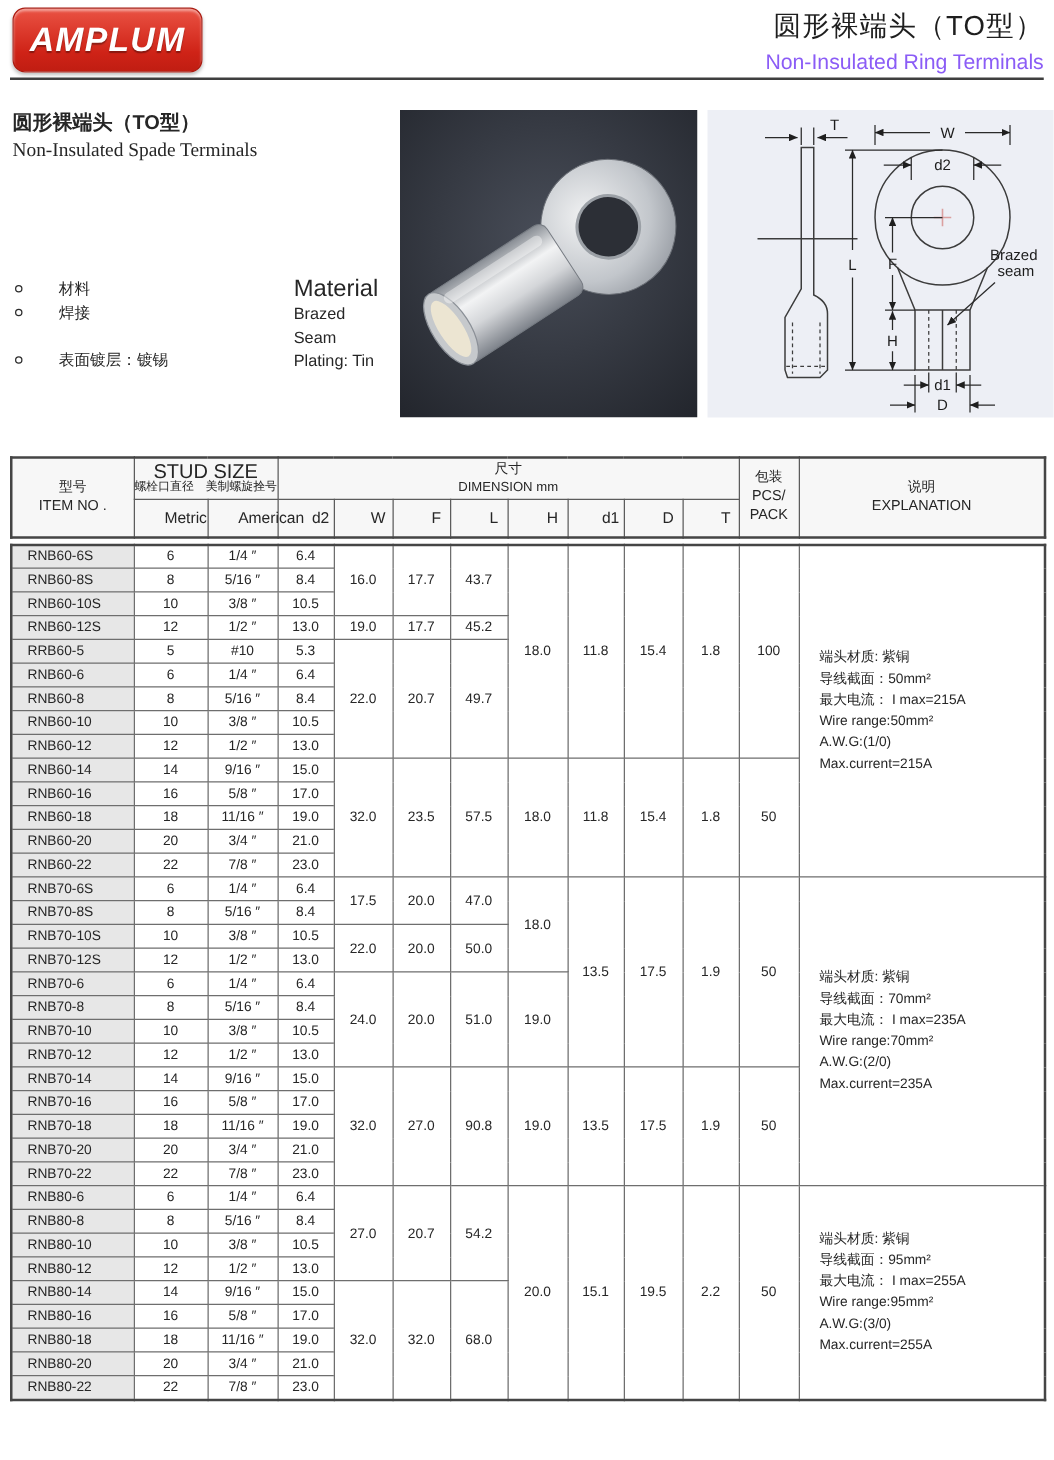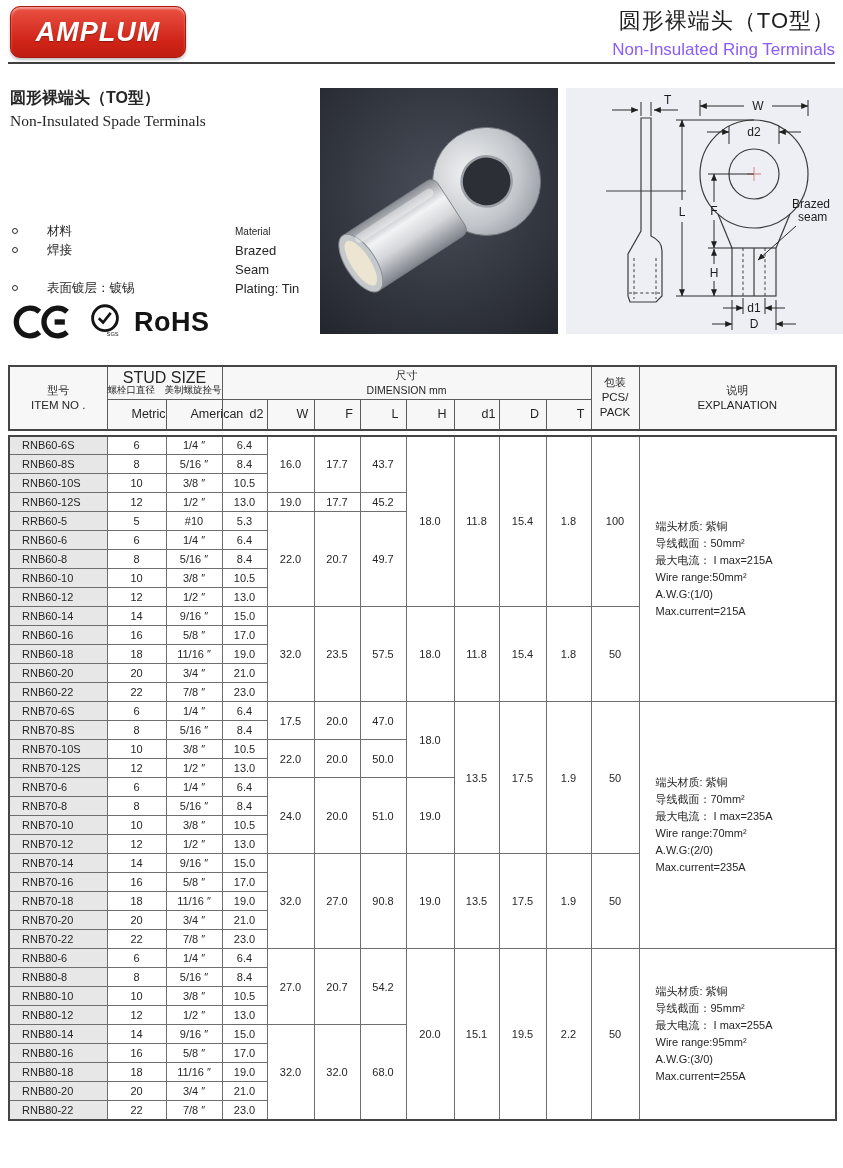--- a/index.html
+++ b/index.html
@@ -4,21 +4,21 @@
 <style>
   * { box-sizing: border-box; margin: 0; padding: 0; }
   body {
     width: 843px; height: 1168px; position: relative;
     background: #ffffff; color: #262626;
     font-family: "Liberation Sans", sans-serif;
     overflow: hidden;
   }
   
   .brand-logo {
-    position: absolute; left: 10px; top: 6px; width: 176px; height: 52px;
+    position: absolute; left: 10px; top: 6px; width: 152px; height: 52px;
     background: linear-gradient(#ea5243, #cf2317 70%, #c01d12);
     border-radius: 10px; border: 1px solid #a81a10;
     box-shadow: inset 0 2px 2px rgba(255,255,255,.45), 0 2px 3px rgba(0,0,0,.25);
     display: flex; align-items: center; justify-content: center;
     color: #fff; font-weight: bold; font-style: italic; font-size: 27px; letter-spacing: 1px;
     text-shadow: 0 1px 1px rgba(0,0,0,.35);
   }
   .page-titles { position: absolute; right: 8px; top: 6px; text-align: right; }
   .page-title-zh { font-size: 22px; color: #1e1e1e; letter-spacing: 1px; }
   .page-title-en { font-size: 17px; color: #8b5cf6; margin-top: 4px; }
@@ -27,21 +27,21 @@
   
   .product-info { position: absolute; left: 10px; top: 88px; width: 300px; height: 246px; }
   .prod-title-zh { font-size: 16px; font-weight: bold; }
   .prod-title-en { font-size: 15.5px; margin-top: 3px; font-family: Liberation Serif, serif; }
   .materials { position: absolute; left: 0; top: 134px; width: 300px; }
   .mat-row { display: flex; align-items: flex-start; line-height: 19px; font-size: 12.5px; gap: 20px; }
   .bullet { width: 6px; height: 6px; border: 1.7px solid #2b2b2b; border-radius: 50%;
             display: inline-block; margin: 6px 9px 0 2px; flex: none; }
   .mat-zh { width: 168px; flex: none; }
   .mat-en { font-size: 13px; }
-  .mat-en.big { font-size: 10px; text-align: right; }
+  .mat-en.big { font-size: 19px; text-align: right; }
   .certs { position: absolute; left: 0; top: 212px; display: flex; align-items: center; gap: 8px; }
   .rohs-label { font-size: 27px; font-weight: bold; color: #141414; letter-spacing: .5px; }
 
   .product-photo { position: absolute; left: 320px; top: 88px; width: 238px; height: 246px; }
   .dimension-diagram { position: absolute; left: 566px; top: 88px; width: 277px; height: 246px; background: #edeff5; }
   .dimension-diagram svg { display: block; }
   .dim-label { font-size: 12px; fill: #1c1c1c; font-family: "Liberation Sans", sans-serif; }
   .dim-line { stroke: #2a2a2a; stroke-width: 1; fill: none; }
   .part-line { stroke: #3c3c3c; stroke-width: 1.2; fill: none; }
   .dash-line { stroke: #3c3c3c; stroke-width: 1; fill: none; stroke-dasharray: 3,2.6; }
@@ -87,33 +87,20 @@
     <div class="mat-row">
       <span class="bullet"></span>
       <span class="mat-zh">焊接</span>
       <span class="mat-en">Brazed Seam</span>
     </div>
     <div class="mat-row">
       <span class="bullet"></span>
       <span class="mat-zh">表面镀层：镀锡</span>
       <span class="mat-en">Plating: Tin</span>
     </div>
-  </div>
-  <div class="certs">
-    <svg width="66" height="40" viewBox="0 0 74 44">
-      <path d="M 33,10.5 A 15.5,15.5 0 1 0 33,33.5" stroke="#141414" stroke-width="6" fill="none"></path>
-      <path d="M 64,10.5 A 15.5,15.5 0 1 0 64,33.5" stroke="#141414" stroke-width="6" fill="none"></path>
-      <path d="M 50,22 h 11.5" stroke="#141414" stroke-width="6" fill="none"></path>
-    </svg>
-    <svg width="42" height="44" viewBox="0 0 44 44">
-      <circle cx="22" cy="18" r="13" stroke="#141414" stroke-width="3" fill="none"></circle>
-      <path d="M 15.5,18 l 4.5,4.5 l 8,-10" stroke="#141414" stroke-width="2.8" fill="none"></path>
-      <text x="30" y="37" font-size="6" text-anchor="middle" fill="#141414">SGS</text>
-    </svg>
-    <span class="rohs-label">RoHS</span>
   </div>
 </div>
 
 <div class="product-photo">
   <svg width="238" height="246" viewBox="0 0 238 246">
     <defs>
       <radialGradient id="pbg" cx="50%" cy="42%" r="75%">
         <stop offset="0%" stop-color="#494e59"></stop>
         <stop offset="100%" stop-color="#23262d"></stop>
       </radialGradient>

